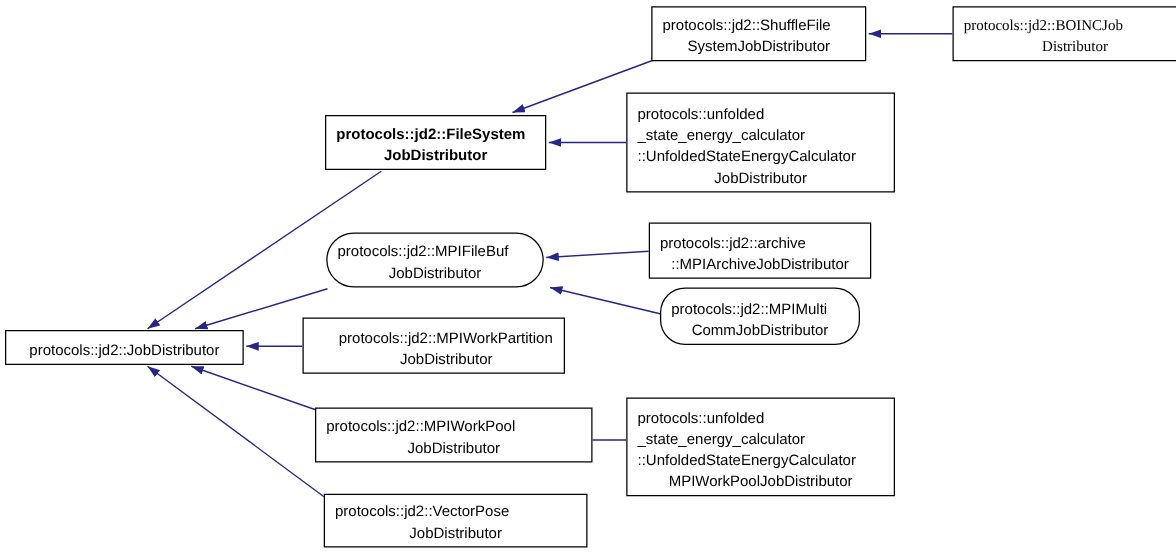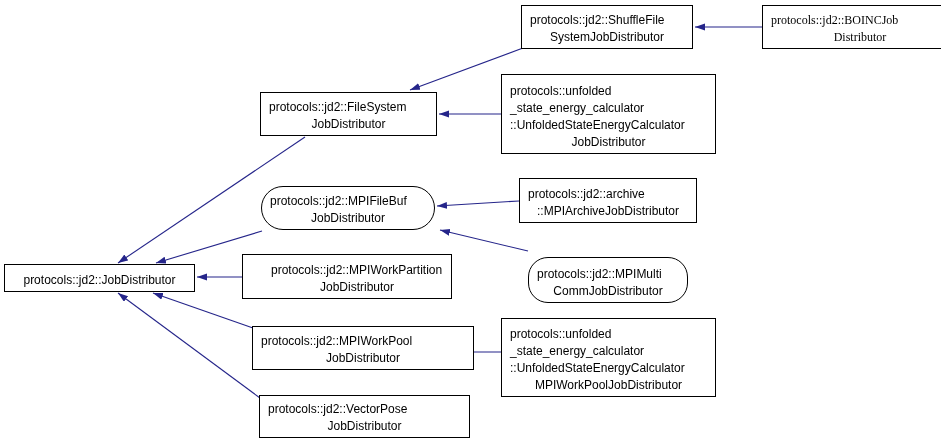--- a/index.html
+++ b/index.html
@@ -70,21 +70,21 @@
     <line x1="260" y1="398" x2="118" y2="293" marker-end="url(#arrow)"></line>
     <line x1="519" y1="201" x2="437" y2="206" marker-end="url(#arrow)"></line>
     <line x1="528" y1="251" x2="440" y2="230" marker-end="url(#arrow)"></line>
     <line x1="501" y1="352" x2="444" y2="352" marker-end="url(#arrow)"></line>
   </svg>
 
   <div class="node" style="left:4px; top:264px; width:191px; height:28px;">
     <span class="line">protocols::jd2::JobDistributor</span>
   </div>
 
-  <div class="node" style="left:260px; top:92px; width:177px; height:44px;">
+  <div class="node" style="left:260px; top:92px; width:177px; height:44px;font-weight:bold;">
     <span class="line">protocols::jd2::FileSystem</span>
     <span class="line">JobDistributor</span>
   </div>
 
   <div class="node" style="left:521px; top:5px; width:172px; height:44px;">
     <span class="line">protocols::jd2::ShuffleFile</span>
     <span class="line">SystemJobDistributor</span>
   </div>
 
   <div class="node" style="left:762px; top:5px; width:196px; height:44px;font-family:Liberation Serif, serif;">
@@ -102,21 +102,21 @@
   <div class="node" style="left:261px; top:186px; width:174px; height:44px;border-radius:22px;">
     <span class="line">protocols::jd2::MPIFileBuf</span>
     <span class="line">JobDistributor</span>
   </div>
 
   <div class="node" style="left:519px; top:178px; width:178px; height:45px;">
     <span class="line">protocols::jd2::archive</span>
     <span class="line">::MPIArchiveJobDistributor</span>
   </div>
 
-  <div class="node" style="left:528px; top:257px; width:160px; height:46px;border-radius:20px;">
+  <div class="node" style="left:528px; top:230px; width:160px; height:46px;border-radius:20px;">
     <span class="line">protocols::jd2::MPIMulti</span>
     <span class="line">CommJobDistributor</span>
   </div>
 
   <div class="node" style="left:242px; top:254px; width:210px; height:45px;padding-left:28px;">
     <span class="line">protocols::jd2::MPIWorkPartition</span>
     <span class="line">JobDistributor</span>
   </div>
 
   <div class="node" style="left:252px; top:326px; width:222px; height:44px;">

